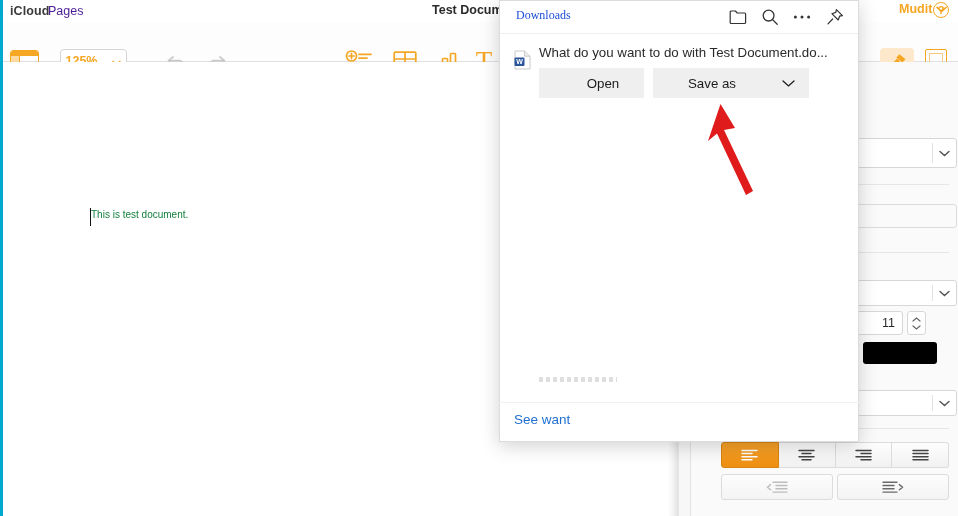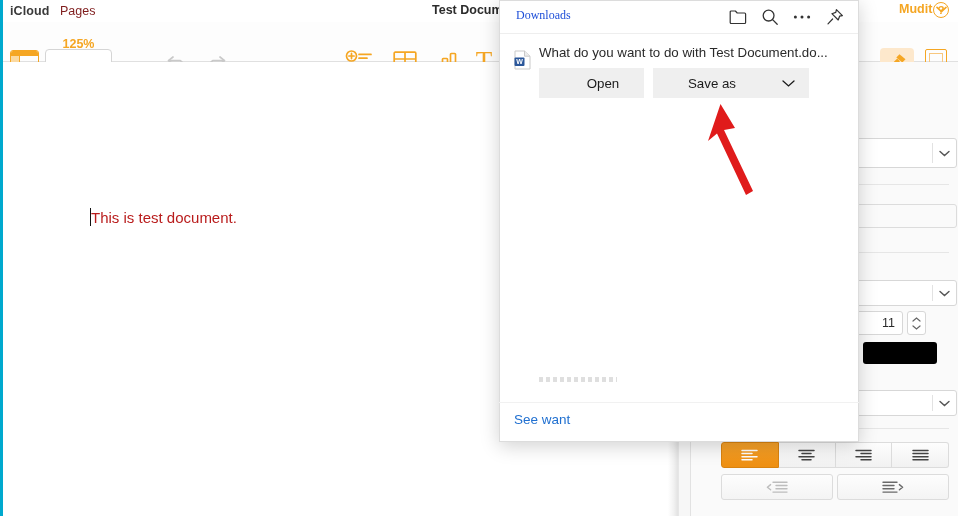--- a/index.html
+++ b/index.html
@@ -21,22 +21,22 @@
   .app-header {
     position:absolute; left:0; top:0; width:778px; height:22px;
     background:#fff;
   }
   .brand {
     position:absolute; left:10px; top:4px;
     font-size:12.5px; font-weight:bold; color:#3a3a3a;
     letter-spacing:0.1px;
   }
   .brand-sub {
-    position:absolute; left:60px; top:4px;
-    font-size:12.5px; color:#7f1d1d; font-weight:normal;
+    position:absolute; left:48px; top:4px;
+    font-size:12.5px; color:#4c1d95; font-weight:normal;
   }
   .doc-title {
     position:absolute; left:432px; top:3px;
     font-size:12.5px; font-weight:bold; color:#2b2b2b;
     white-space:nowrap;
   }
   .user-menu {
     position:absolute; left:899px; top:2px;
     font-size:12.5px; font-weight:bold; color:#f5a623;
     display:flex; align-items:center; gap:4px; cursor:pointer;
@@ -59,25 +59,24 @@
     justify-content:center; cursor:pointer;
   }
   .sidebar-toggle { left:10px; top:28px; width:29px; height:22px;
     border:1.6px solid #f5a623; border-radius:3px; overflow:hidden; }
   .sidebar-toggle .tl { position:absolute; left:0; top:0; width:100%; height:5px;
     background:#f5a623; }
   .sidebar-toggle .bl { position:absolute; left:0; top:5px; width:9px;
     bottom:0; background:#fbd9a0; border-right:1.6px solid #f5a623;}
 
   .zoom-box {
-    position:absolute; left:45px; top:27px; width:67px; height:23px;
+    position:absolute; left:60px; top:27px; width:67px; height:23px;
     border:1px solid #d5d5d5; border-radius:4px; background:#fff;
     display:flex; align-items:center; justify-content:center; gap:15px;
     cursor:pointer;
-    flex-direction:column;
   }
   .zoom-val { font-size:12.5px; font-weight:bold; color:#f5a623; }
 
   .undo, .redo { top:30px; width:26px; height:20px; }
   .undo { left:165px; } .redo { left:202px; }
 
   .ins-icon { left:345px; top:28px; width:30px; height:24px; }
   .tbl-icon { left:392px; top:28px; width:26px; height:24px; }
   .cht-icon { left:433px; top:28px; width:26px; height:24px; }
   .txt-icon { left:472px; top:26px; width:24px; height:26px;
@@ -102,21 +101,21 @@
   .canvas {
     position:absolute; left:3px; top:62px; width:675px; height:454px;
     background:#ffffff;
   }
   .page {
     position:absolute; left:0; top:0; width:665px; height:454px;
     background:#fff;
   }
   .doc-text {
     position:absolute; left:88px; top:147px;
-    font-size:15px; color:#b91c1c;
+    font-size:10px; color:#15803d;
     font-family:"Liberation Sans", sans-serif;
     white-space:nowrap;
   }
   .caret {
     position:absolute; left:87px; top:146px; width:1.4px; height:18px;
     background:#111;
   }
   .page-shadow {
     position:absolute; left:668px; top:62px; width:10px; height:454px;
     background:linear-gradient(to right,#ffffff 0%,#f2f2f2 55%,#e2e2e2 100%);

